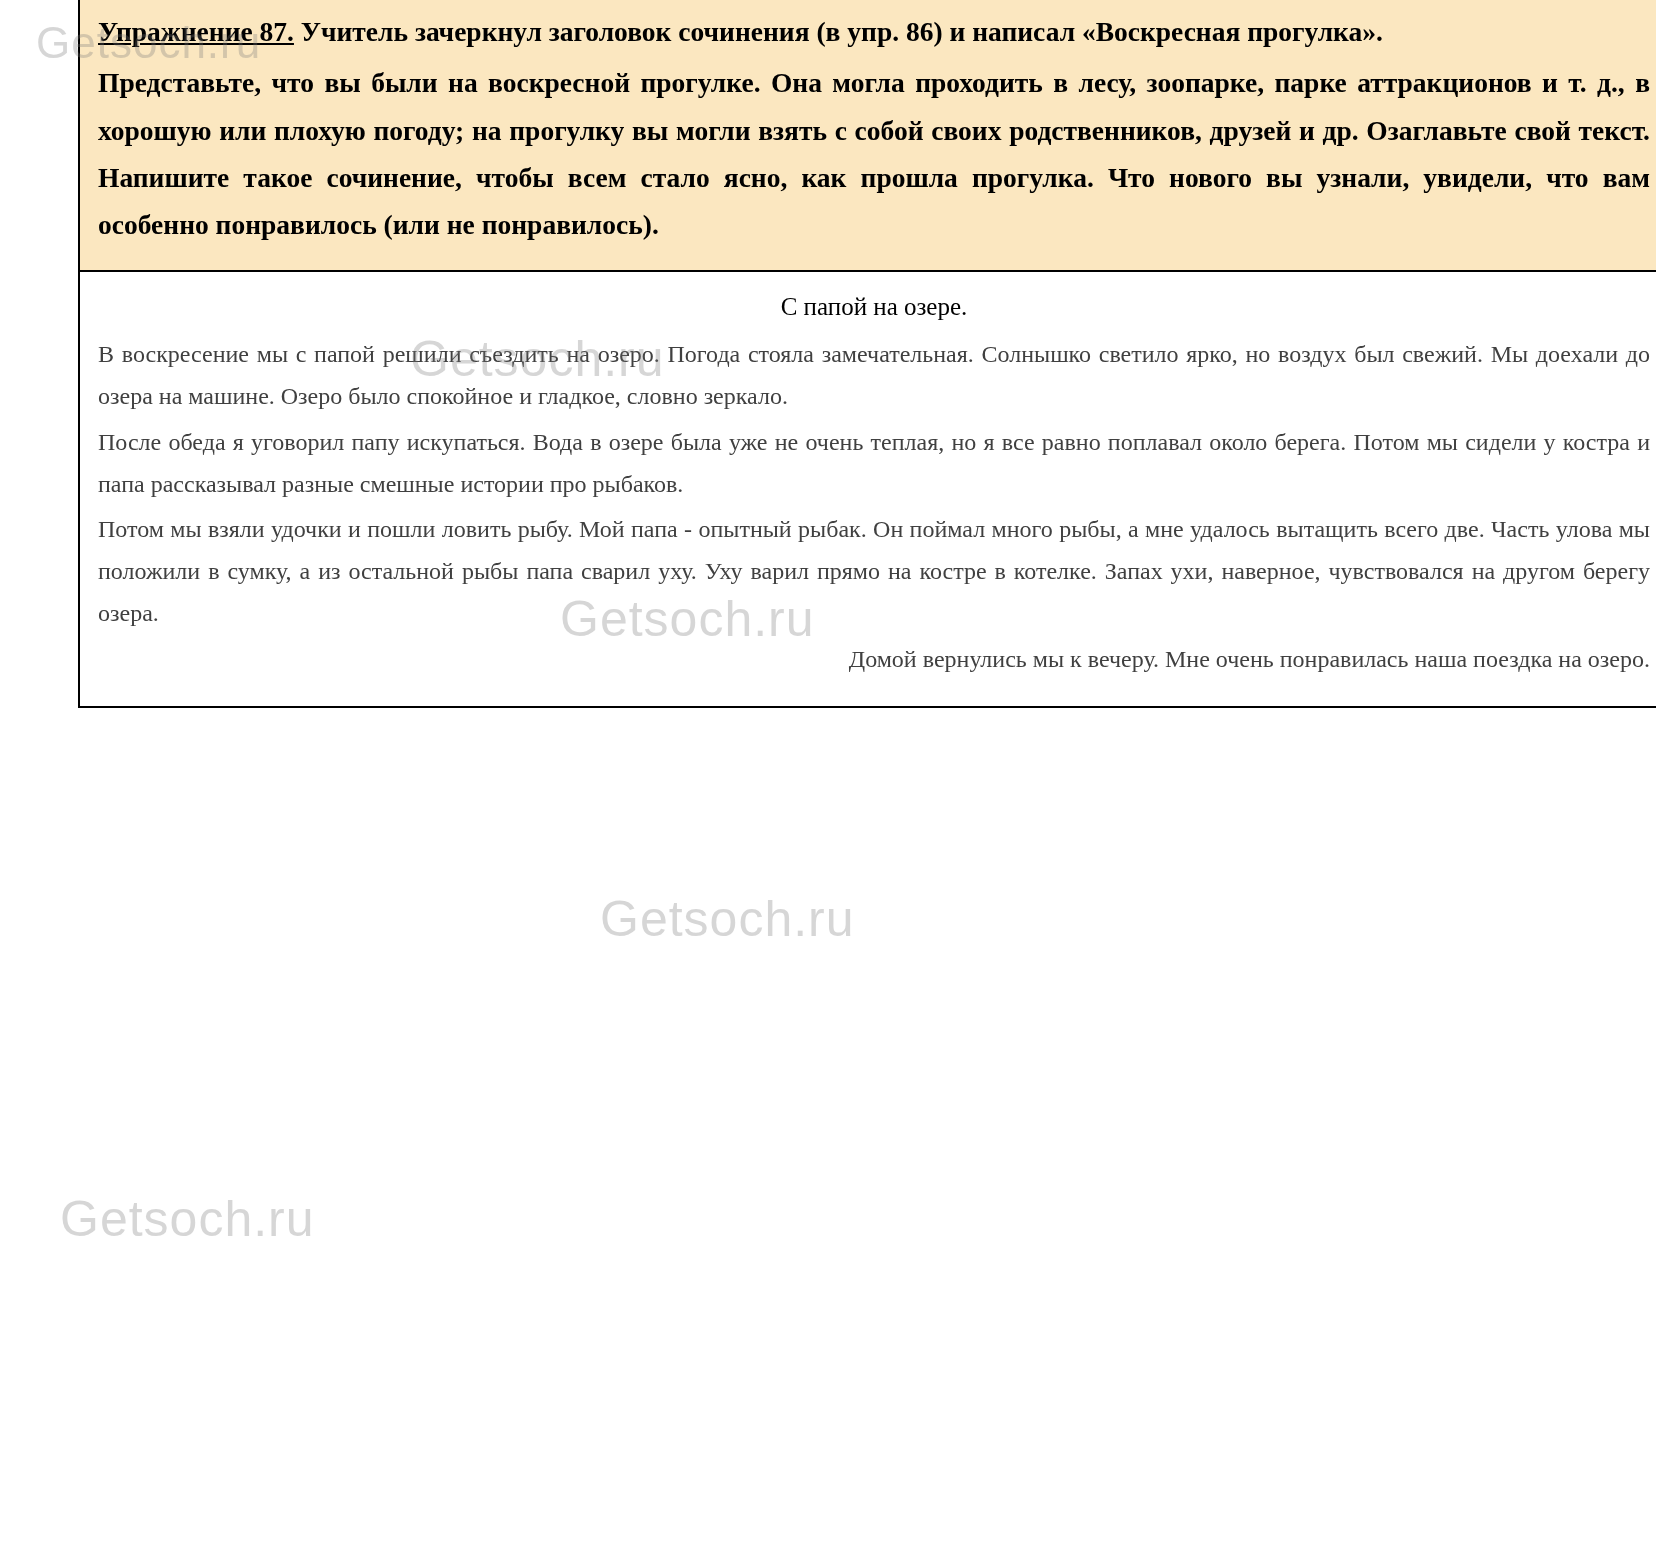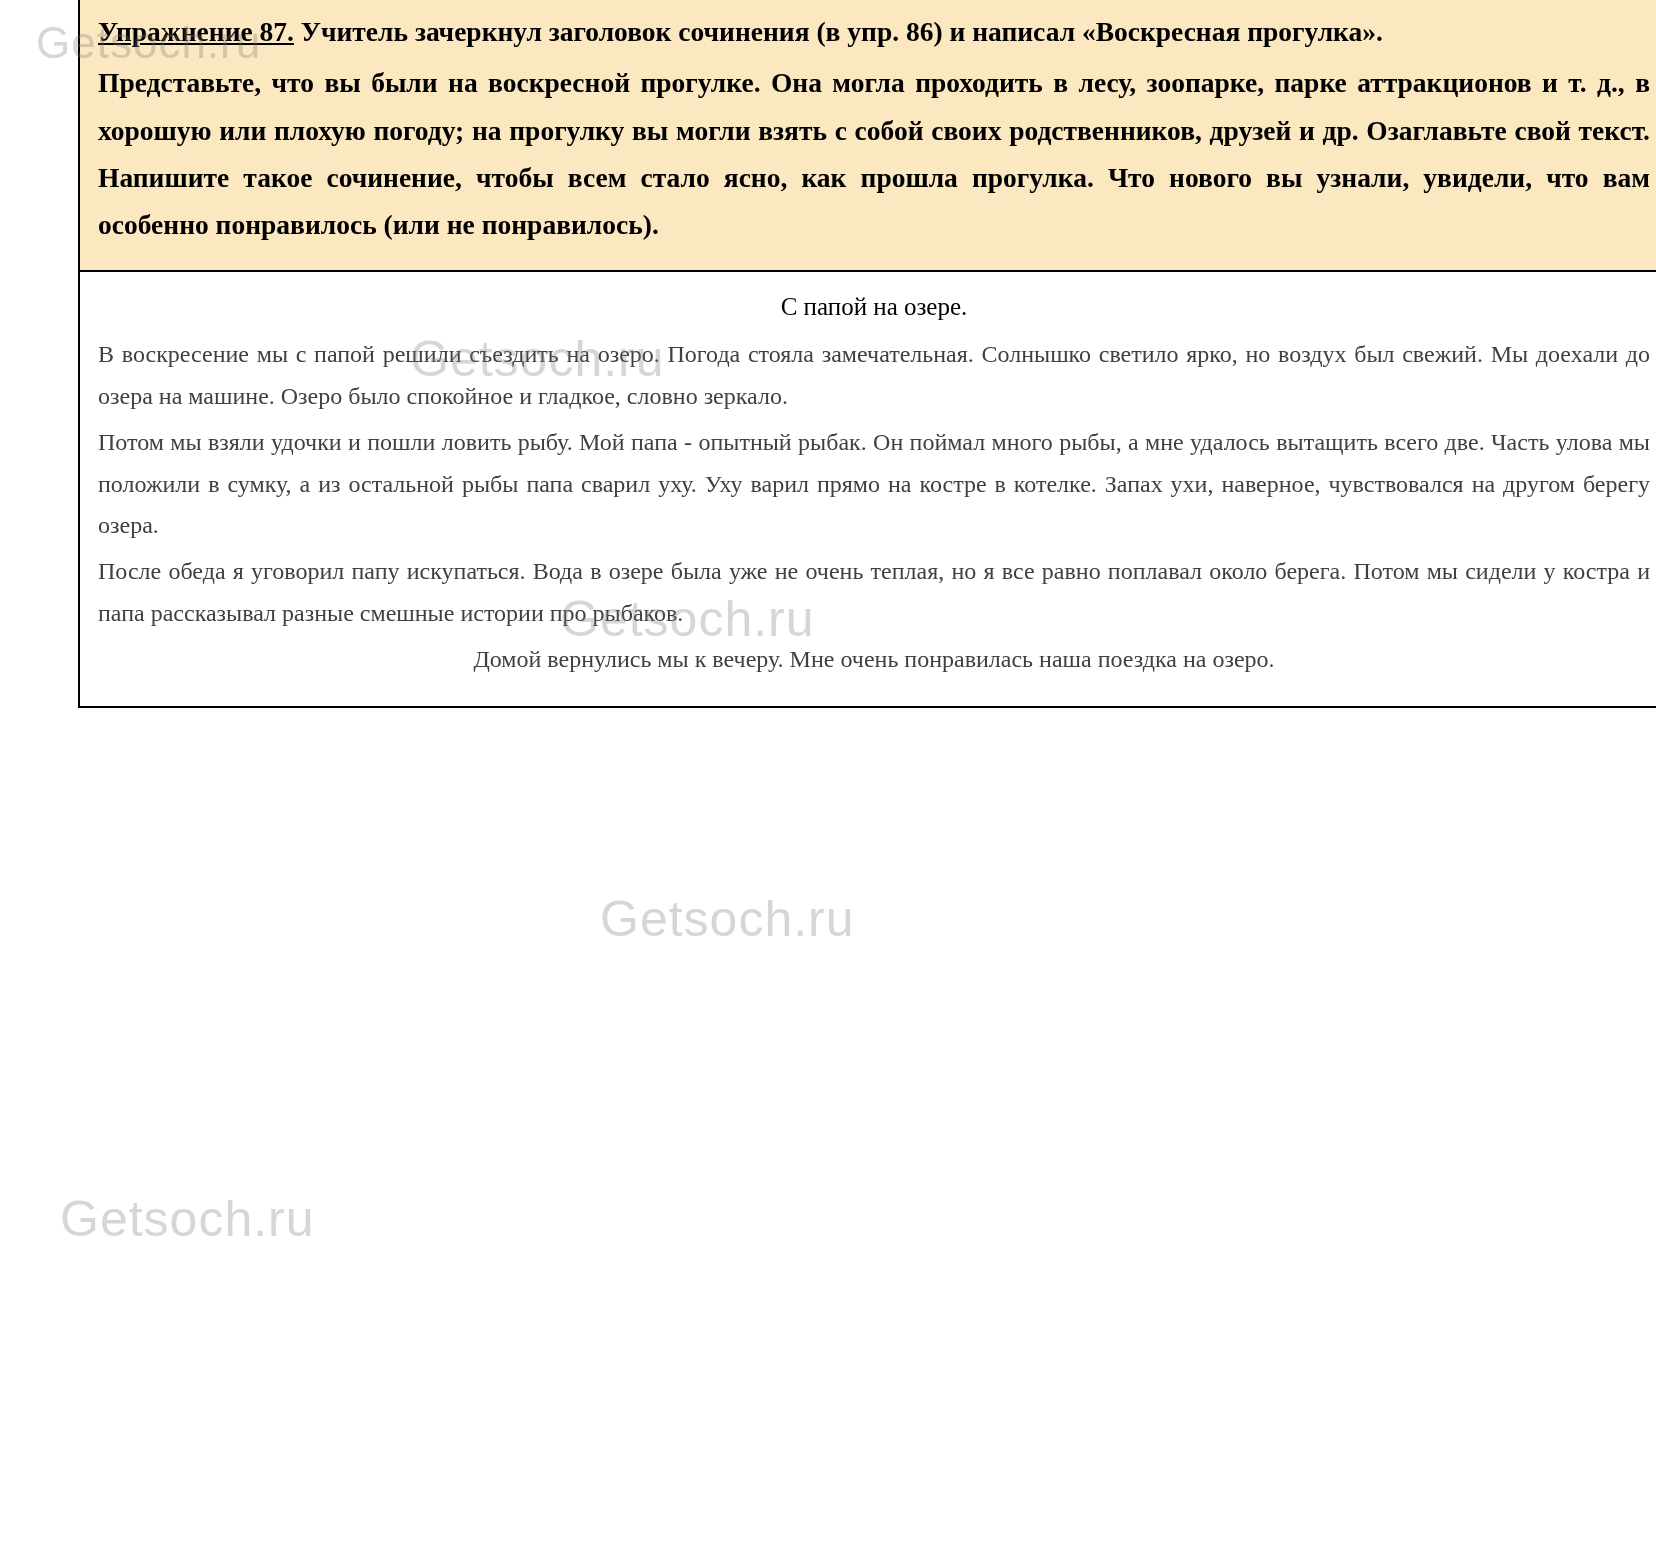--- a/index.html
+++ b/index.html
@@ -65,21 +65,21 @@
   .answer-p {
     font-size: 24px;
     line-height: 1.74;
     color: #404040;
     margin: 0 0 4px 0;
     text-align: justify;
     text-justify: inter-word;
   }
   .answer-p.last {
     margin-bottom: 0;
-    text-align: center;
+    text-align: right;
   }
 
   
   .wm {
     position: absolute;
     color: rgba(120, 120, 120, 0.30);
     font-family: Liberation Sans, sans-serif;
     font-size: 46px;
     letter-spacing: 1px;
     white-space: nowrap;
@@ -98,22 +98,22 @@
 <div id="page">
 
   <div class="task-block">
     <p class="task-p"><span class="ex-label">Упражнение 87.</span><span> Учитель зачеркнул заголовок сочинения (в упр. 86) и написал «Воскресная прогулка».</span></p>
     <p class="task-p last">Представьте, что вы были на воскресной прогулке. Она могла проходить в лесу, зоопарке, парке аттракционов и т. д., в хорошую или плохую погоду; на прогулку вы могли взять с собой своих родственников, друзей и др. Озаглавьте свой текст. Напишите такое сочинение, чтобы всем стало ясно, как прошла прогулка. Что нового вы узнали, увидели, что вам особенно понравилось (или не понравилось).</p>
   </div>
 
   <div class="answer-block">
     <p class="answer-title">С папой на озере.</p>
     <p class="answer-p">В воскресение мы с папой решили съездить на озеро. Погода стояла замечательная. Солнышко светило ярко, но воздух был свежий. Мы доехали до озера на машине. Озеро было спокойное и гладкое, словно зеркало.</p>
+    <p class="answer-p">После обеда я уговорил папу искупаться. Вода в озере была уже не очень теплая, но я все равно поплавал около берега. Потом мы сидели у костра и папа рассказывал разные смешные истории про рыбаков.</p>
     <p class="answer-p">Потом мы взяли удочки и пошли ловить рыбу. Мой папа - опытный рыбак. Он поймал много рыбы, а мне удалось вытащить всего две. Часть улова мы положили в сумку, а из остальной рыбы папа сварил уху. Уху варил прямо на костре в котелке. Запах ухи, наверное, чувствовался на другом берегу озера.</p>
-    <p class="answer-p">После обеда я уговорил папу искупаться. Вода в озере была уже не очень теплая, но я все равно поплавал около берега. Потом мы сидели у костра и папа рассказывал разные смешные истории про рыбаков.</p>
     <p class="answer-p last">Домой вернулись мы к вечеру. Мне очень понравилась наша поездка на озеро.</p>
   </div>
 
 </div>
 
 <div class="wm wm-1">Getsoch.ru</div>
 <div class="wm wm-2">Getsoch.ru</div>
 <div class="wm wm-3">Getsoch.ru</div>
 <div class="wm wm-4">Getsoch.ru</div>
 <div class="wm wm-5">Getsoch.ru</div>

